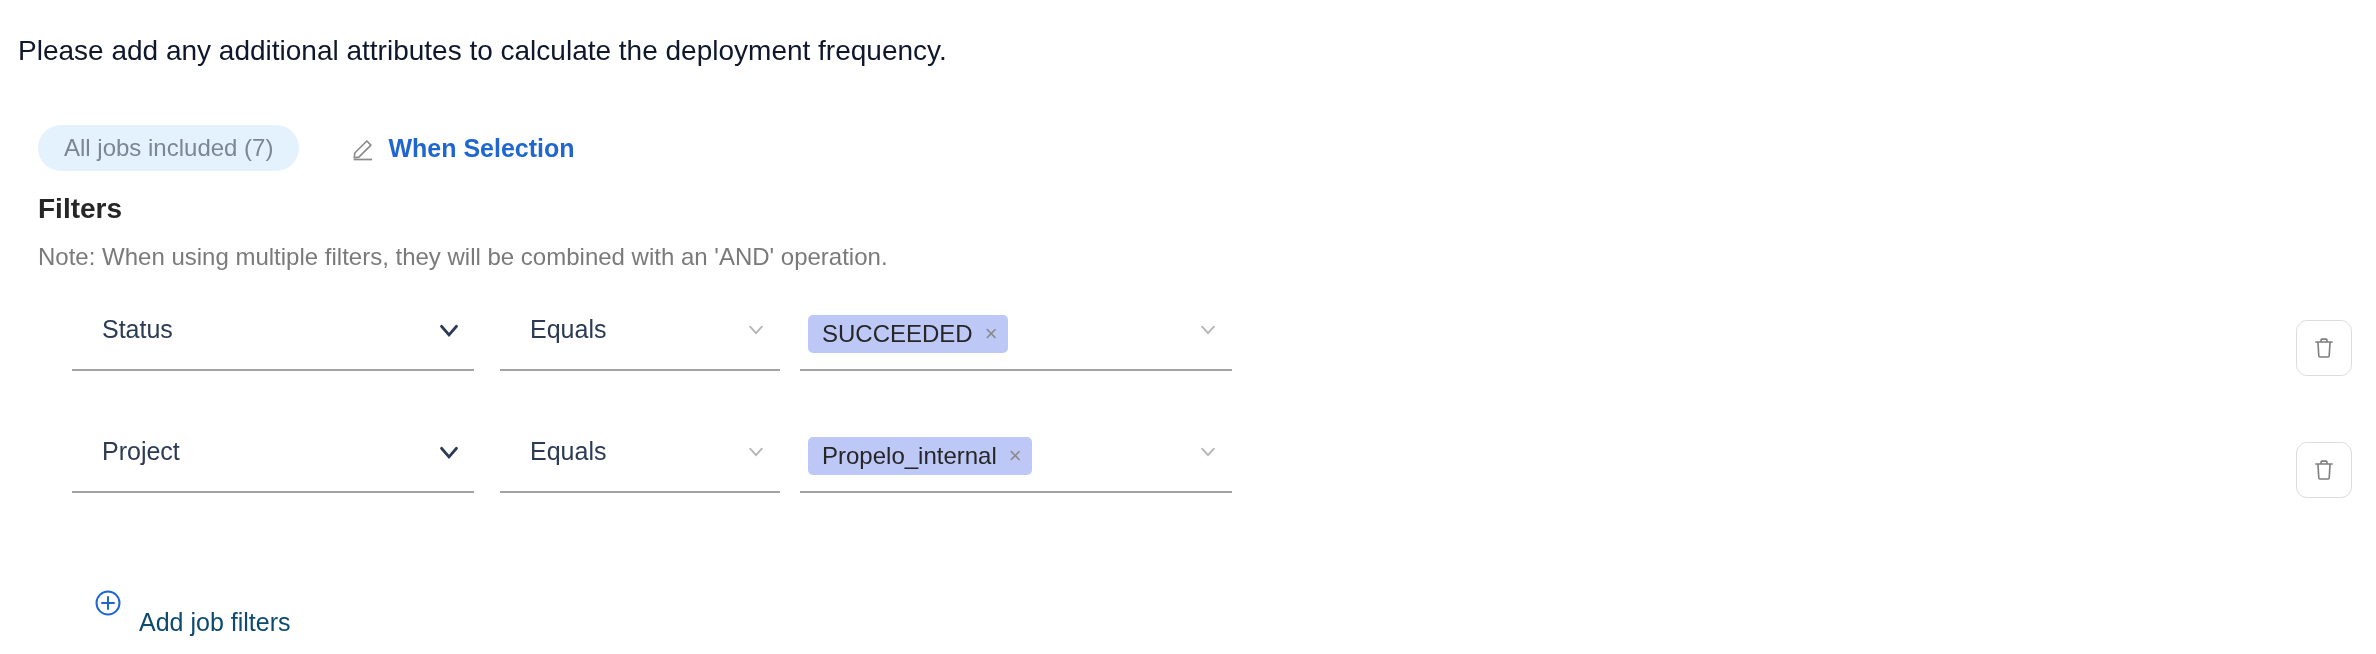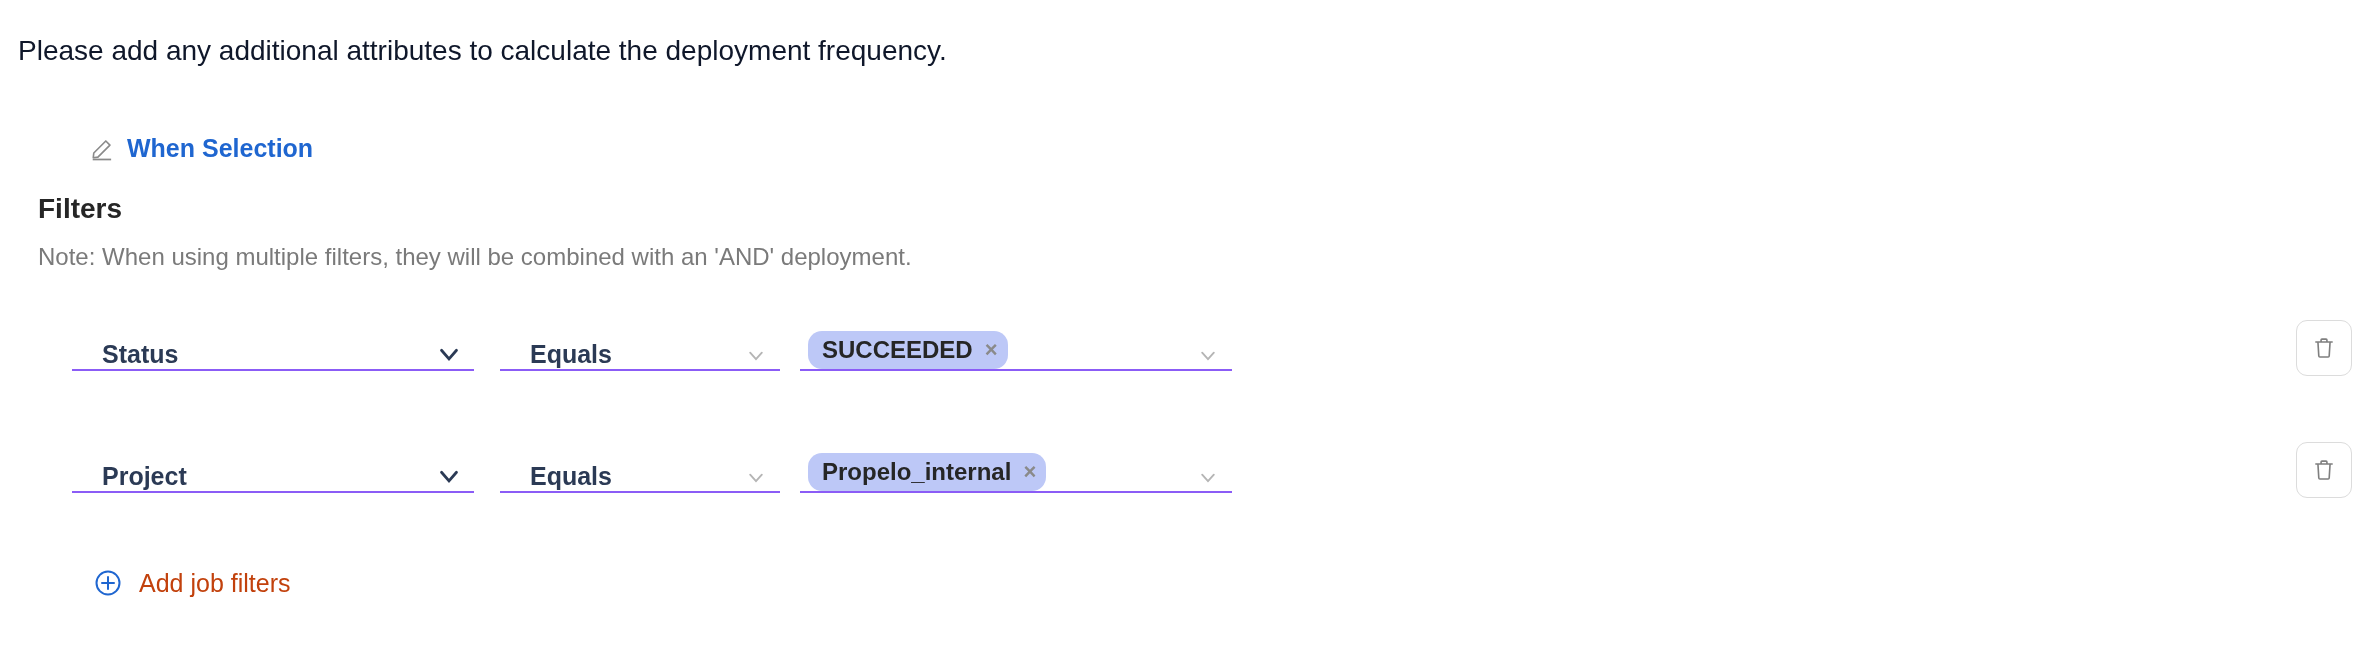--- a/index.html
+++ b/index.html
@@ -91,26 +91,25 @@
     left: 0;
     height: 74px;
   }
   .filter-row.row-0 { top: 315px; }
   .filter-row.row-1 { top: 437px; }
 
   .select {
     position: absolute;
     top: 0;
     height: 56px;
-    border-bottom: 2px solid #8b5cf6;
-    box-sizing: border-box;
-    display: flex;
-    align-items: flex-end;
-    cursor: pointer;
-    font-weight: bold;
+    border-bottom: 2px solid #a3a3a3;
+    box-sizing: border-box;
+    display: flex;
+    align-items: flex-start;
+    cursor: pointer;
   }
   .select .sel-value {
     font-size: 25px;
     color: #2b3a55;
     white-space: nowrap;
     padding-left: 30px;
   }
   .select .caret {
     margin-left: auto;
     margin-right: 10px;
@@ -126,21 +125,21 @@
   .col-val {
     padding-right: 0;
   }
   .col-val .chips {
     display: flex;
     align-items: center;
     padding-left: 8px;
   }
   .chip {
     background: #bdc8f7;
-    border-radius: 14px;
+    border-radius: 5px;
     height: 38px;
     display: flex;
     align-items: center;
     padding: 0 10px 0 14px;
     box-sizing: border-box;
     font-size: 24px;
     color: #262626;
     white-space: nowrap;
   }
   .chip-x {
@@ -176,42 +175,46 @@
   .add-filters {
     position: absolute;
     left: 93px;
     top: 568px;
     display: flex;
     align-items: center;
     cursor: pointer;
   }
   .plus-icon { display: block; margin-right: 16px; }
   .add-filters-label {
-    color: #c2410c;
+    color: #0c4a6e;
     font-size: 25px;
     white-space: nowrap;
+    margin-top: 40px;
   }
 </style>
 </head>
 <body>
 
 <div class="intro">Please add any additional attributes to calculate the deployment frequency.</div>
 
 <div class="selection-row">
+  <div class="jobs-pill">
+    <span>All jobs included (7)</span>
+  </div>
   <div class="edit-selection">
     <svg class="pencil-icon" viewBox="0 0 24 24">
       <path d="M3.5 16.6 L14.6 5.5 L18.4 9.3 L7.3 20.4 L3.0 21.0 Z" fill="none" stroke="#8a8a8a" stroke-width="1.5" stroke-linejoin="round"></path>
       <line x1="2.5" y1="22.6" x2="19.5" y2="22.6" stroke="#8a8a8a" stroke-width="1.6"></line>
     </svg>
     <span class="edit-selection-label">When Selection</span>
   </div>
 </div>
 
 <div class="filters-heading">Filters</div>
-<div class="filters-note">Note: When using multiple filters, they will be combined with an 'AND' deployment.</div>
+<div class="filters-note">Note: When using multiple filters, they will be combined with an 'AND' operation.</div>
 
 <div class="filter-row row-0">
   <div class="select col-attr">
     <span class="sel-value">Status</span>
     <svg class="caret" width="30" height="30" viewBox="0 0 24 24">
       <polyline points="6,9 12,16 18,9" fill="none" class="caret-dark" stroke-linecap="round"></polyline>
     </svg>
   </div>
   <div class="select col-op">
     <span class="sel-value">Equals</span>

